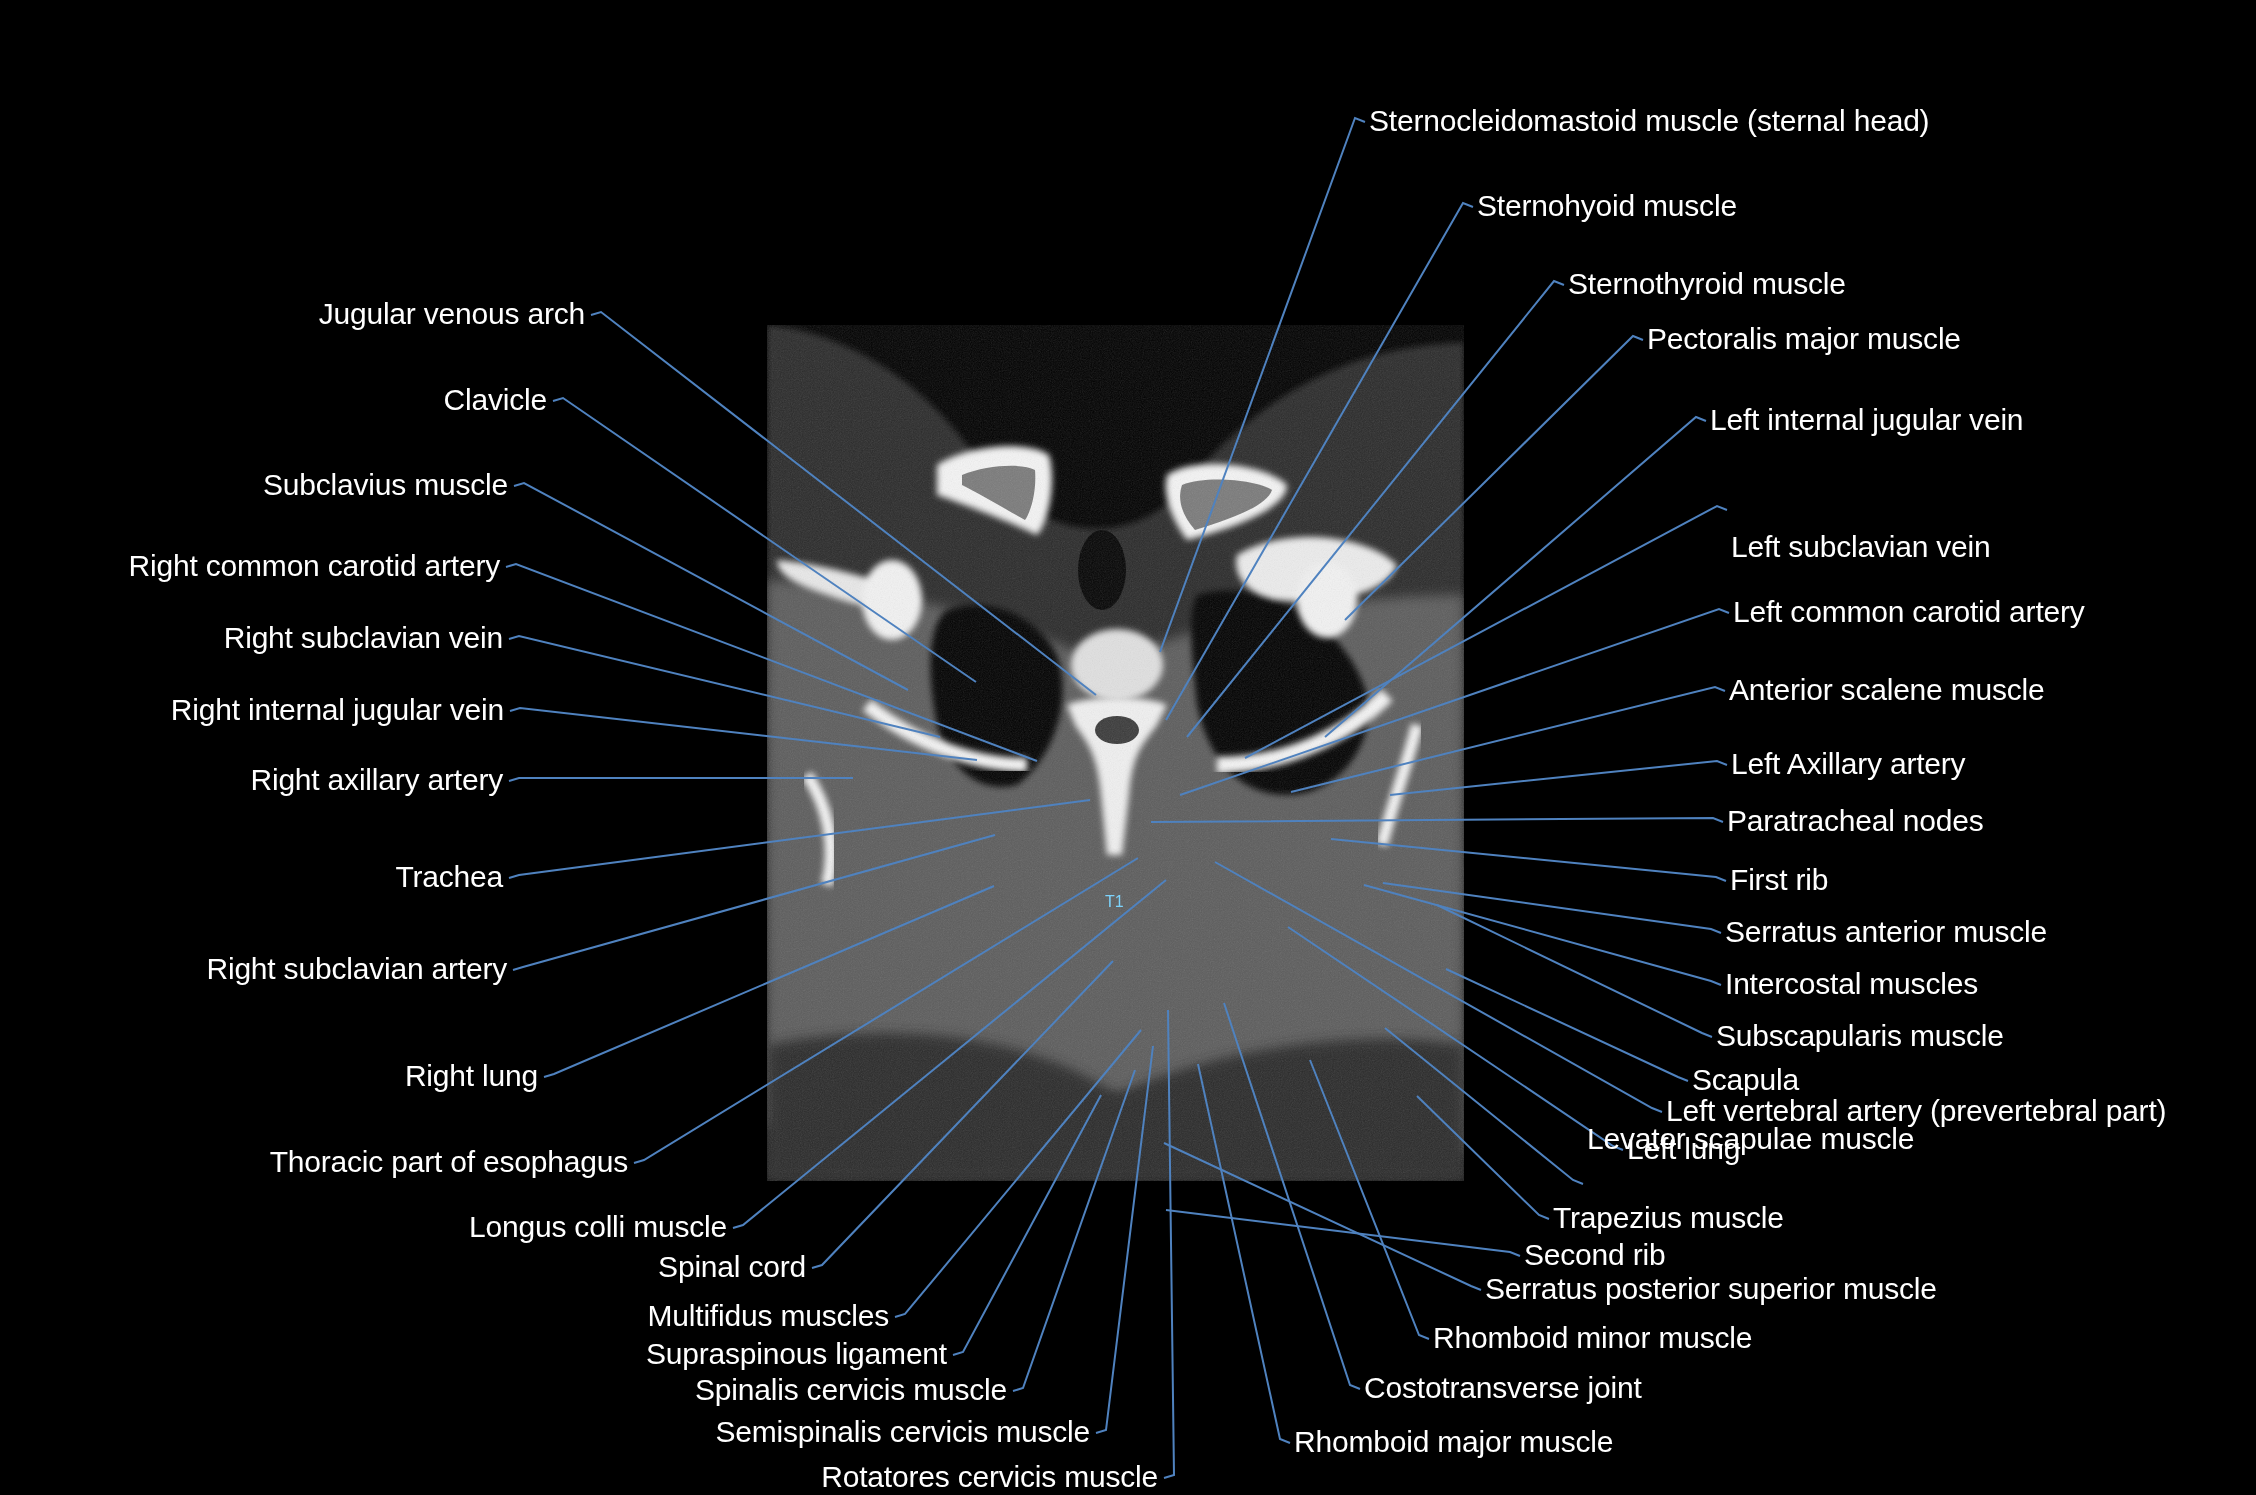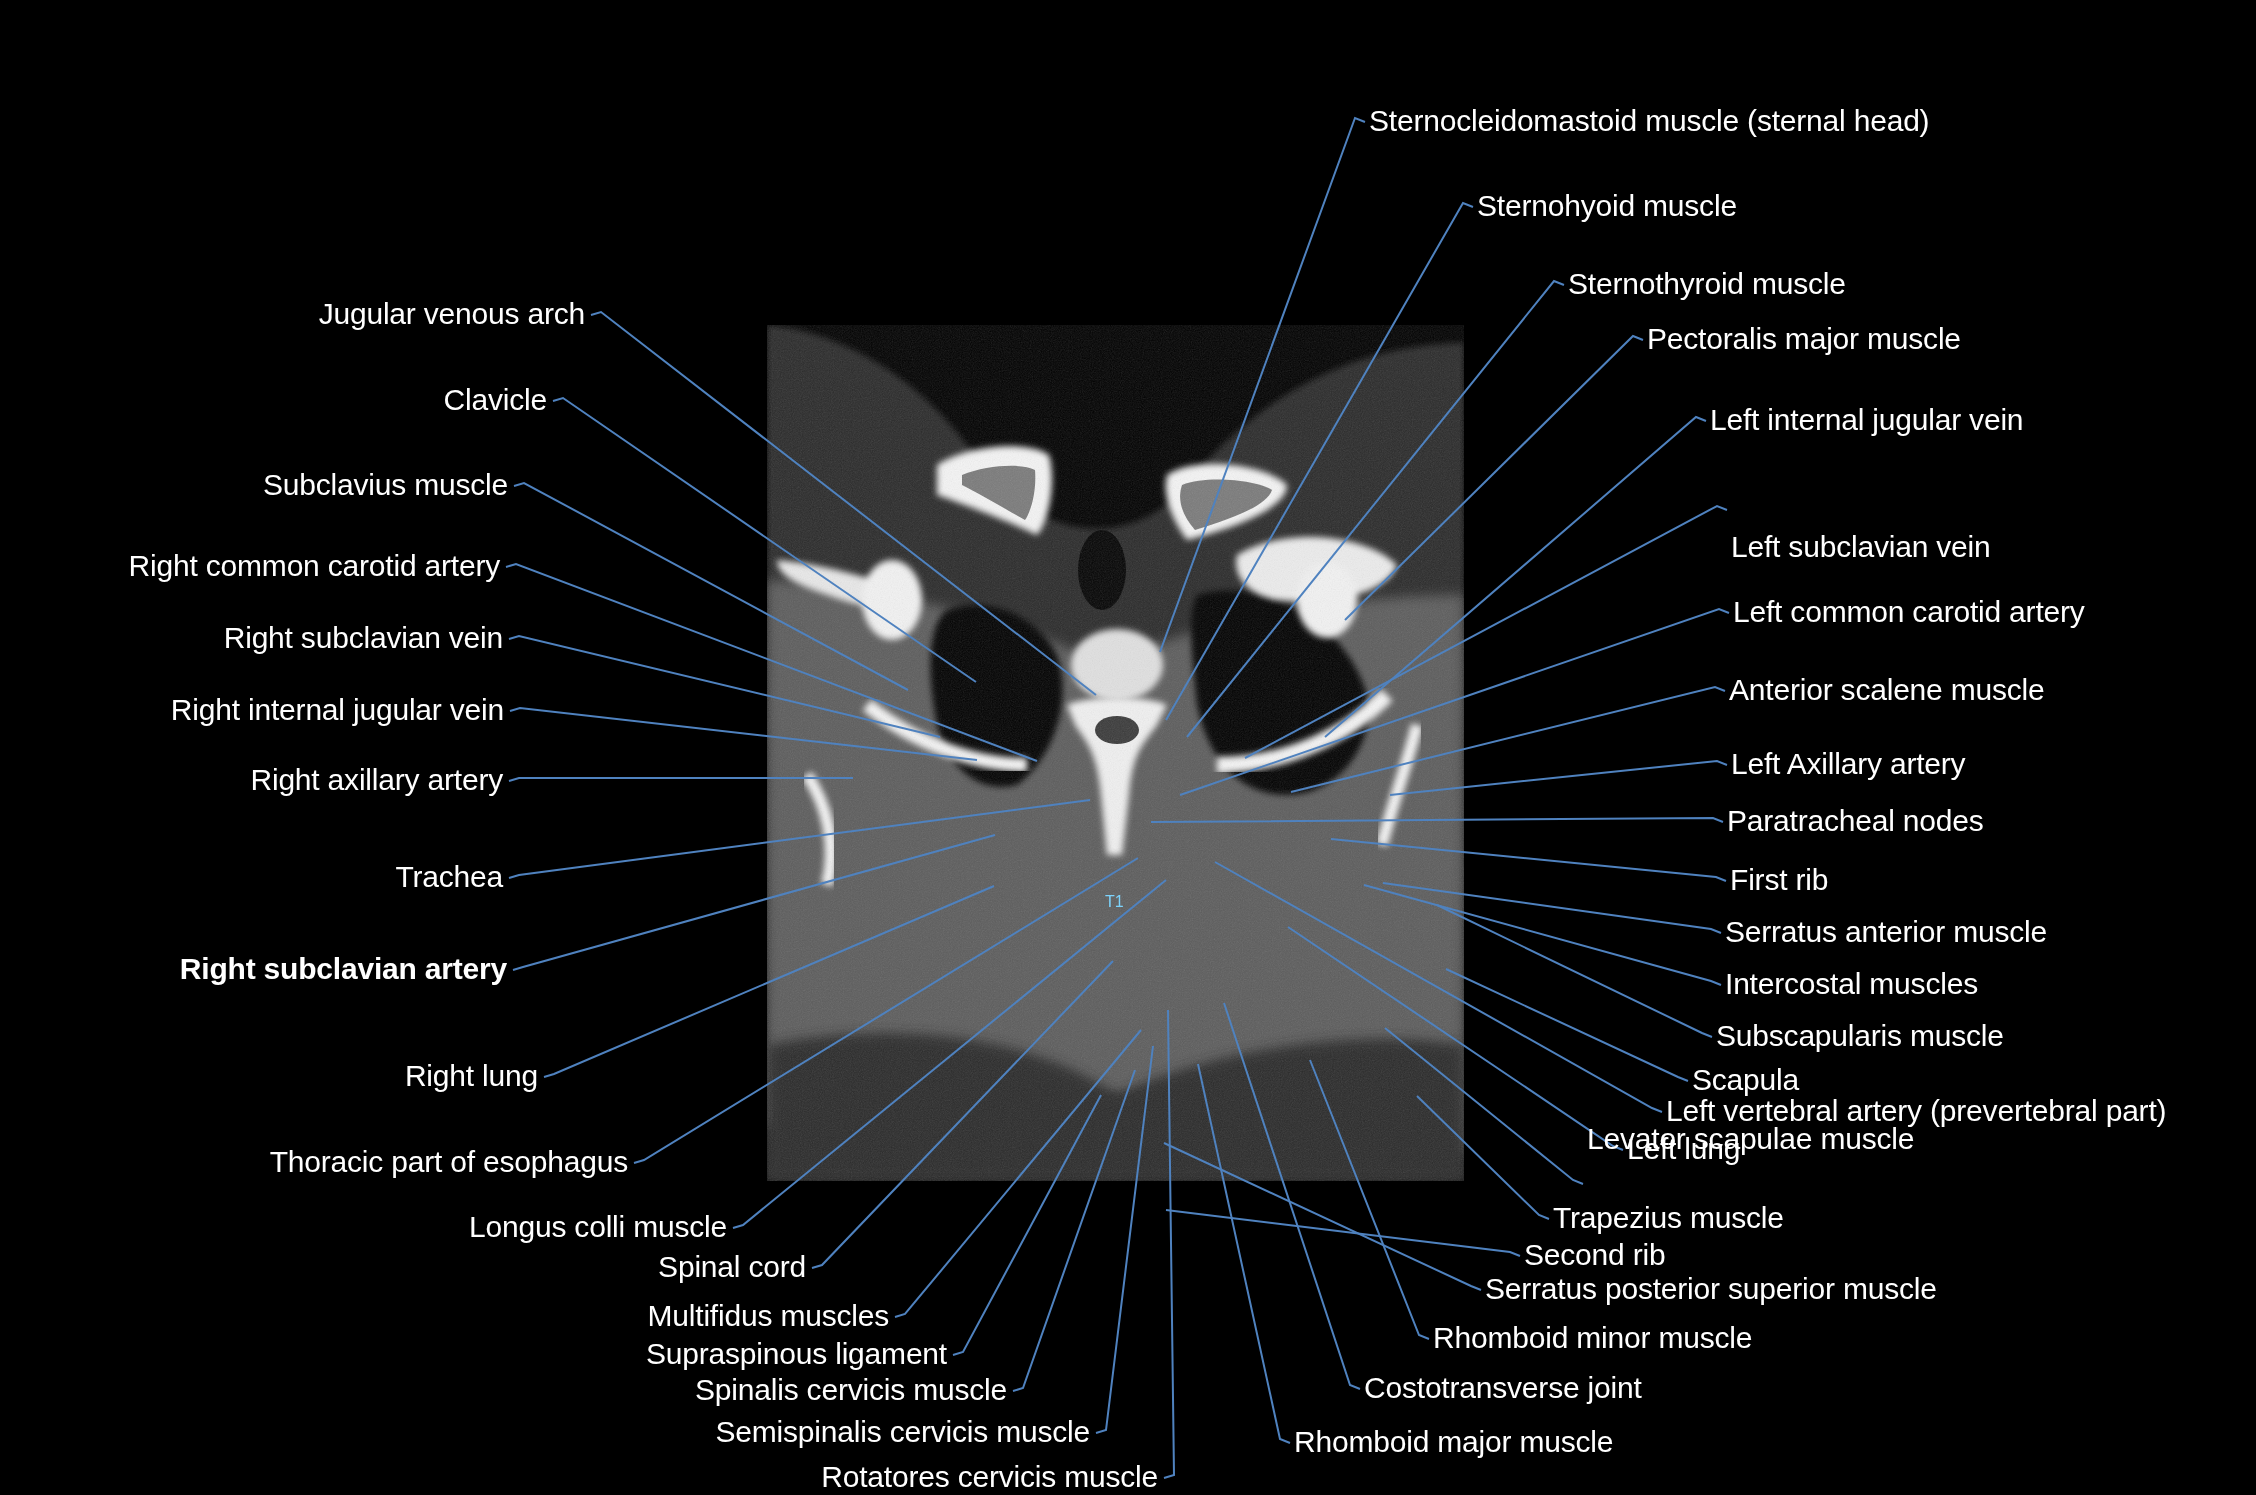--- a/index.html
+++ b/index.html
@@ -119,21 +119,21 @@
 
   <div id="labels">
       <div class="lbl left" style="right: 1671px; top: 298px;">Jugular venous arch</div>
       <div class="lbl left" style="right: 1709px; top: 384px;">Clavicle</div>
       <div class="lbl left" style="right: 1748px; top: 469px;">Subclavius muscle</div>
       <div class="lbl left" style="right: 1756px; top: 550px;">Right common carotid artery</div>
       <div class="lbl left" style="right: 1753px; top: 622px;">Right subclavian vein</div>
       <div class="lbl left" style="right: 1752px; top: 694px;">Right internal jugular vein</div>
       <div class="lbl left" style="right: 1753px; top: 764px;">Right axillary artery</div>
       <div class="lbl left" style="right: 1753px; top: 861px;">Trachea</div>
-      <div class="lbl left" style="right: 1749px; top: 953px; font-weight: bold;">Right subclavian artery</div>
+      <div class="lbl left" style="right: 1749px; top: 953px;">Right subclavian artery</div>
       <div class="lbl left" style="right: 1718px; top: 1060px;">Right lung</div>
       <div class="lbl left" style="right: 1628px; top: 1146px;">Thoracic part of esophagus</div>
       <div class="lbl left" style="right: 1529px; top: 1211px;">Longus colli muscle</div>
       <div class="lbl left" style="right: 1450px; top: 1251px;">Spinal cord</div>
       <div class="lbl left" style="right: 1367px; top: 1300px;">Multifidus muscles</div>
       <div class="lbl left" style="right: 1309px; top: 1338px;">Supraspinous ligament</div>
       <div class="lbl left" style="right: 1249px; top: 1374px;">Spinalis cervicis muscle</div>
       <div class="lbl left" style="right: 1166px; top: 1416px;">Semispinalis cervicis muscle</div>
       <div class="lbl left" style="right: 1098px; top: 1461px; text-align: center;">Rotatores cervicis muscle</div>
       <div class="lbl right" style="left: 1369px; top: 105px;">Sternocleidomastoid muscle (sternal head)</div>

